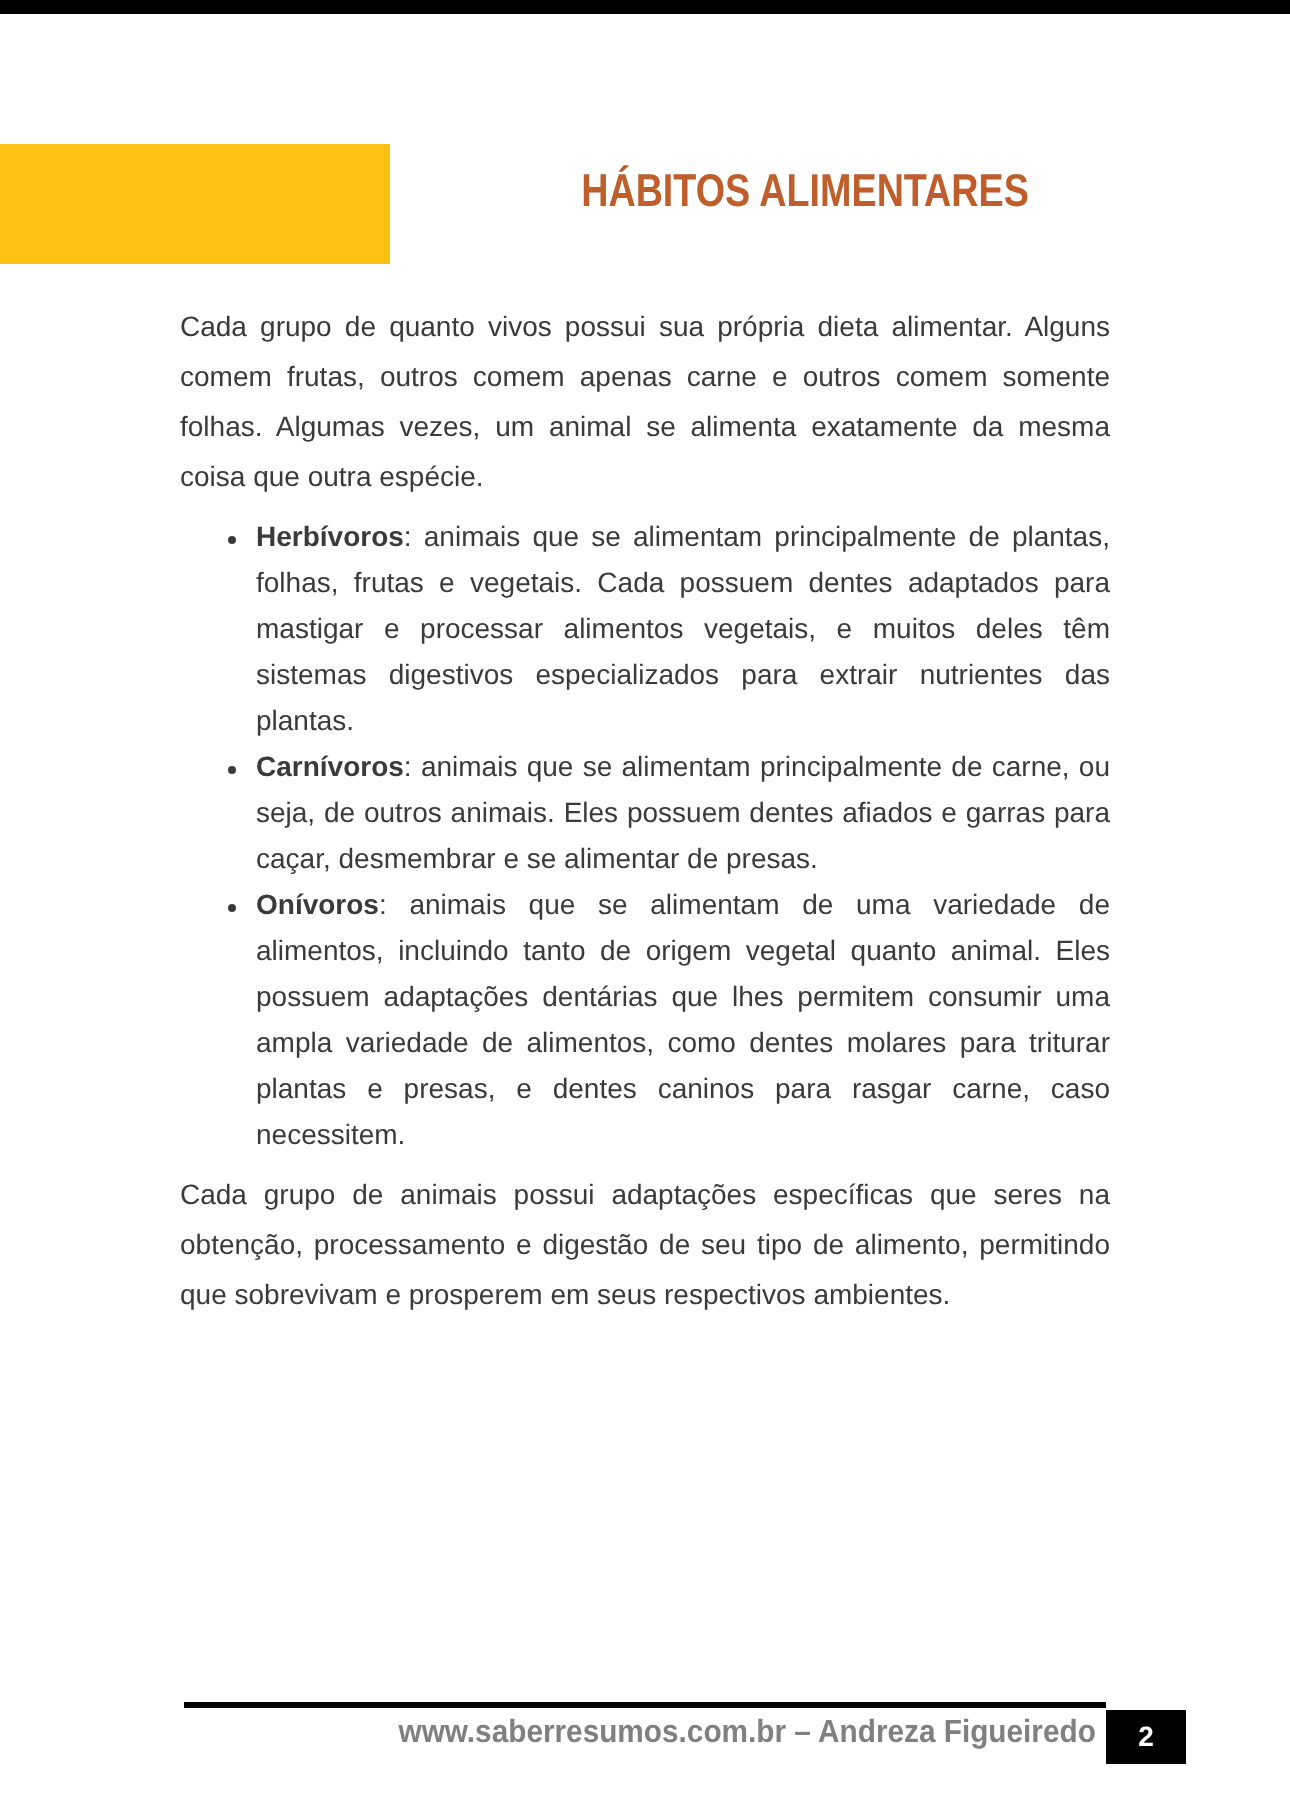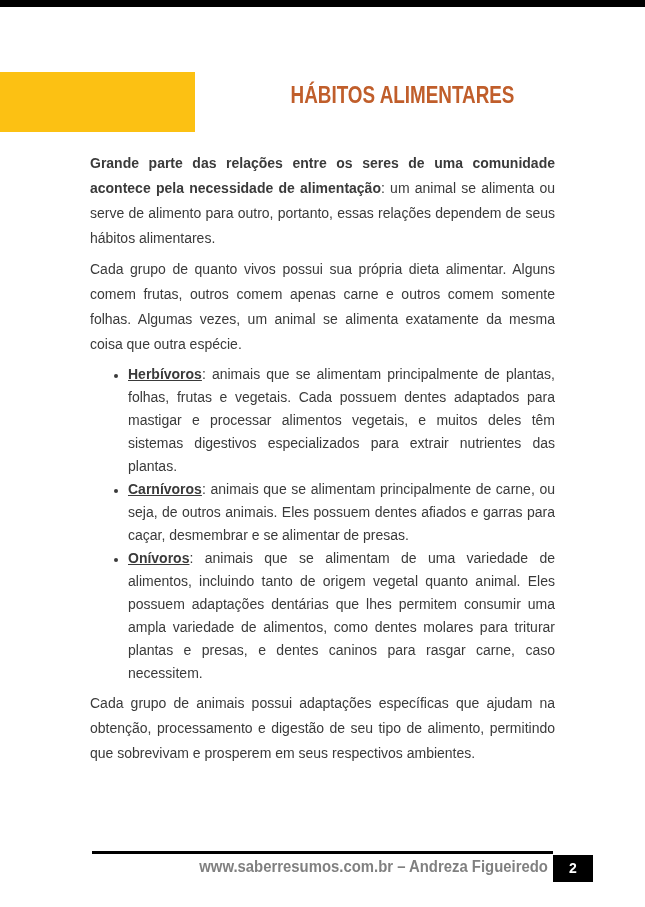--- a/index.html
+++ b/index.html
@@ -61,21 +61,20 @@
     list-style: disc outside;
   }
   .habit-list li {
     line-height: 23px;
     text-align: justify;
     padding-left: 0px;
   }
   .habit-list li::marker { font-size: 12px; }
   .term {
     font-weight: bold;
-    text-decoration: underline;
   }
   .footer-line {
     position: absolute;
     left: 92px; top: 851px;
     width: 461px; height: 3px;
     background: #000000;
   }
   .footer-credit {
     position: absolute;
     right: 97px; top: 858px;
@@ -105,32 +104,31 @@
 
   <div class="top-bar"></div>
 
   <div class="yellow-block"></div>
 
   <div class="title-wrap">
     <h1>HÁBITOS ALIMENTARES</h1>
   </div>
 
   <main class="body-text">
-    <p><span class="lead">Grande parte das relações entre os seres de uma comunidade acontece pela necessidade de alimentação</span><span>: um animal se alimenta ou serve de alimento para outro, portanto, essas relações dependem de seus hábitos alimentares.</span></p>
 
     <p>Cada grupo de quanto vivos possui sua própria dieta alimentar. Alguns comem frutas, outros comem apenas carne e outros comem somente folhas. Algumas vezes, um animal se alimenta exatamente da mesma coisa que outra espécie.</p>
 
 
     <ul class="habit-list">
       <li><span class="term">Herbívoros</span><span>: animais que se alimentam principalmente de plantas, folhas, frutas e vegetais. Cada possuem dentes adaptados para mastigar e processar alimentos vegetais, e muitos deles têm sistemas digestivos especializados para extrair nutrientes das plantas.</span></li>
       <li><span class="term">Carnívoros</span><span>: animais que se alimentam principalmente de carne, ou seja, de outros animais. Eles possuem dentes afiados e garras para caçar, desmembrar e se alimentar de presas.</span></li>
       <li><span class="term">Onívoros</span><span>: animais que se alimentam de uma variedade de alimentos, incluindo tanto de origem vegetal quanto animal. Eles possuem adaptações dentárias que lhes permitem consumir uma ampla variedade de alimentos, como dentes molares para triturar plantas e presas, e dentes caninos para rasgar carne, caso necessitem.</span></li>
     </ul>
 
-    <p>Cada grupo de animais possui adaptações específicas que ajudam na obtenção, processamento e digestão de seu tipo de alimento, permitindo que sobrevivam e prosperem em seus respectivos ambientes.</p>
+    <p>Cada grupo de animais possui adaptações específicas que seres na obtenção, processamento e digestão de seu tipo de alimento, permitindo que sobrevivam e prosperem em seus respectivos ambientes.</p>
   </main>
 
   <footer>
     <div class="footer-line"></div>
     <div class="footer-credit">www.saberresumos.com.br – Andreza Figueiredo</div>
     <div class="page-number">2</div>
   </footer>
 
 </div>
 

